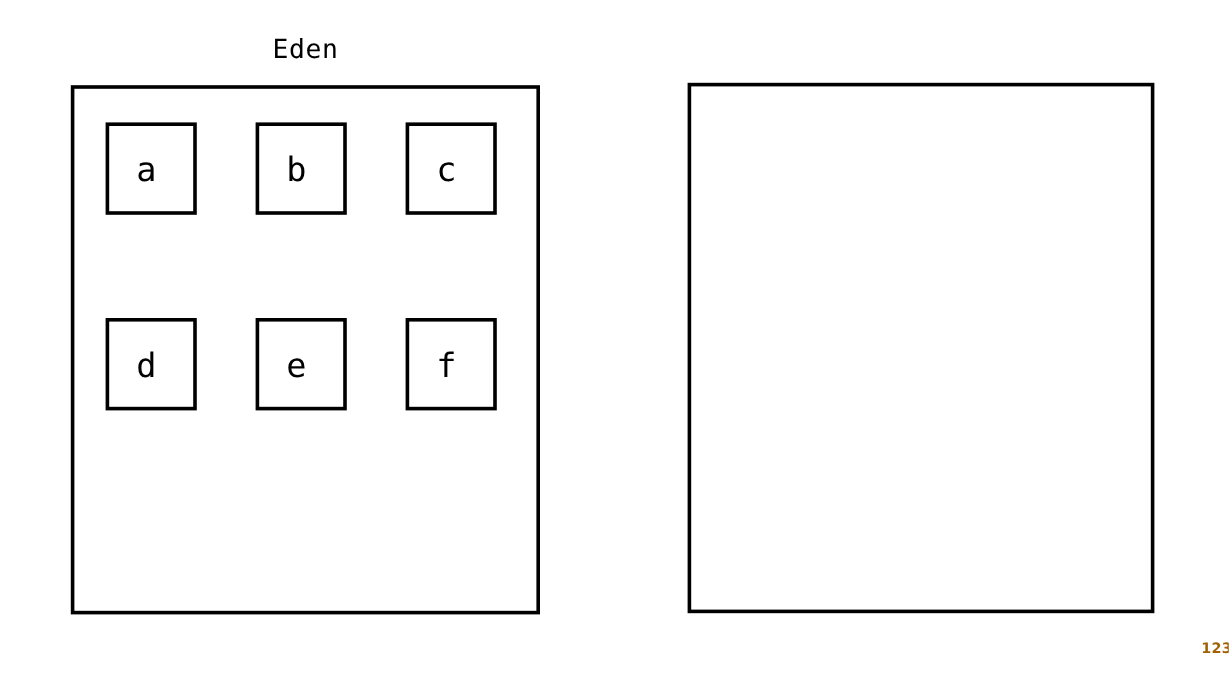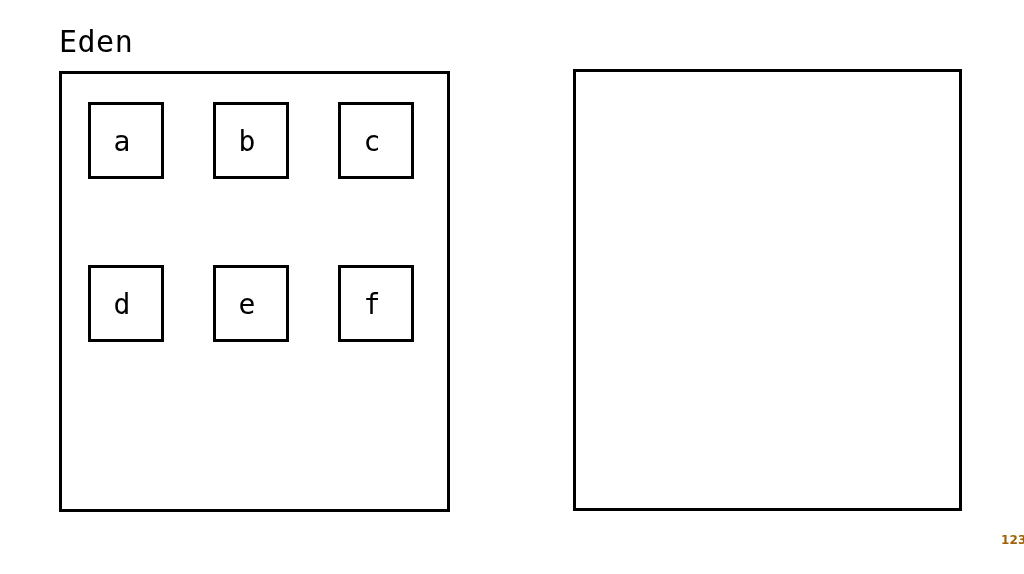--- a/index.html
+++ b/index.html
@@ -18,23 +18,23 @@
 
   .slide {
     position: absolute;
     inset: 0;
     background: #ffffff;
   }
 
   
   .panel-title {
     position: absolute;
-    text-align: left;
+    text-align: center;
     font-family: "DejaVu Sans Mono", monospace;
-    font-size: 30px;
+    font-size: 22px;
     line-height: 34px;
     font-weight: 400;
     color: #000000;
     letter-spacing: 0.5px;
     white-space: nowrap;
   }
   #title-eden {
     left: 59px;
     top: 25px;
     width: 391px;

